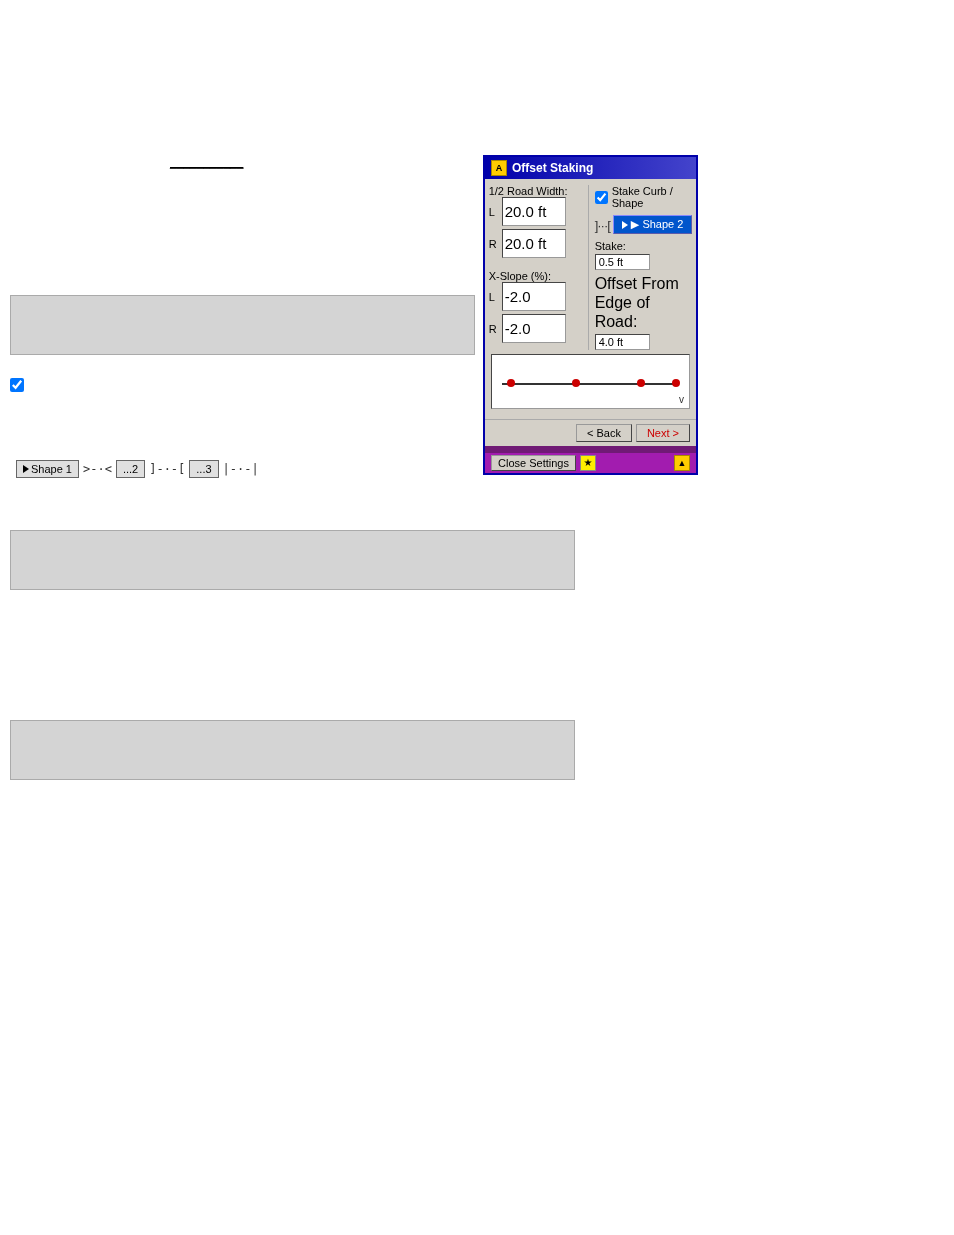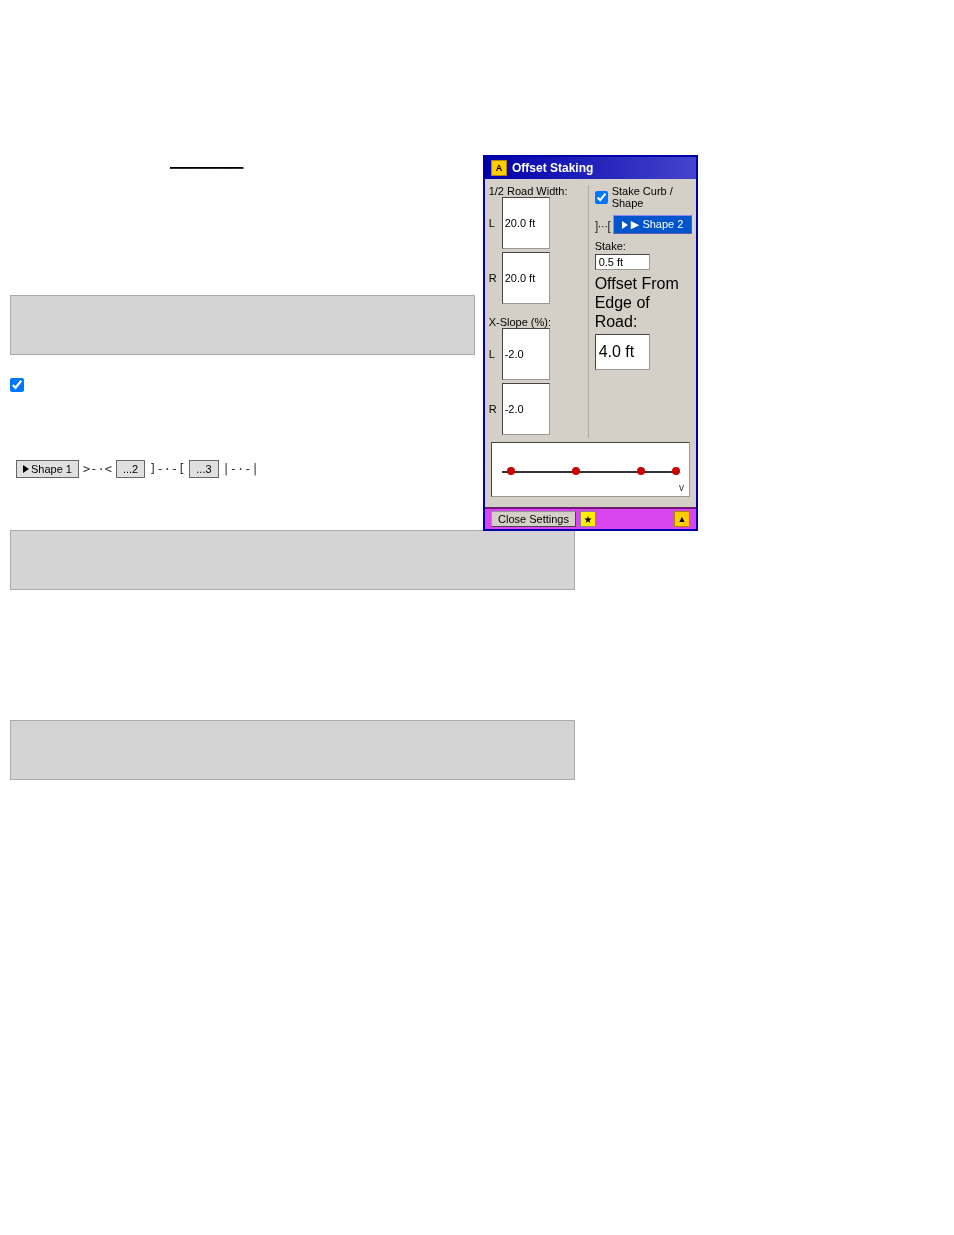--- a/index.html
+++ b/index.html
@@ -198,22 +198,22 @@
 
     .offset-label {
       font-size: 16px;
       margin-bottom: 2px;
       line-height: 1.2;
     }
 
     .offset-input {
       border: 1px inset #999;
       background: white;
-      padding: 8px 3px;
-      font-size: 16px;
+      padding: 1px 3px;
+      font-size: 11px;
       width: 55px;
     }
 
     .dialog-columns {
       display: flex;
       gap: 4px;
       justify-content: center;
     }
 
     .col-left {
@@ -235,23 +235,23 @@
     }
 
     .lr-label {
       font-size: 11px;
       width: 10px;
     }
 
     .lr-input {
       border: 1px inset #999;
       background: white;
-      padding: 19px 2px;
-      font-size: 11px;
-      width: 48px;
+      padding: 5px 2px;
+      font-size: 15px;
+      width: 64px;
     }
 
     
     .viz-area {
       margin: 4px 0;
       background: white;
       border: 1px inset #999;
       height: 55px;
       position: relative;
       overflow: hidden;
@@ -299,22 +299,22 @@
       background: #d4d0c8;
       cursor: pointer;
     }
 
     .nav-btn.next {
       color: #cc0000;
     }
 
     
     .close-settings-bar {
-      background: #d946ef;
-      border-top: 2px solid #701a75;
+      background: #a21caf;
+      border-top: 7px solid #701a75;
       display: flex;
       align-items: center;
       padding: 2px 6px;
       gap: 4px;
       font-size: 11px;
     }
 
     .close-btn {
       padding: 1px 6px;
       font-size: 11px;
@@ -461,20 +461,28 @@
 
         <div class="viz-dot" style="left: 15px;"></div>
         <div class="viz-dot" style="left: 80px;"></div>
         <div class="viz-dot" style="left: 145px;"></div>
         <div class="viz-dot" style="left: 180px;"></div>
         <span class="viz-v-label">v</span>
       </div>
 
     </div>
 
+    <div class="dialog-footer">
+      <button class="nav-btn">
+        <span>&lt; Back</span>
+      </button>
+      <button class="nav-btn next">
+        <span>Next &gt;</span>
+      </button>
+    </div>
 
     <div class="close-settings-bar">
       <button class="close-btn">
         <span>Close Settings</span>
       </button>
       <div class="yellow-star-btn">★</div>
       <div class="spacer"></div>
       <div class="warning-icon">▲</div>
     </div>
 

